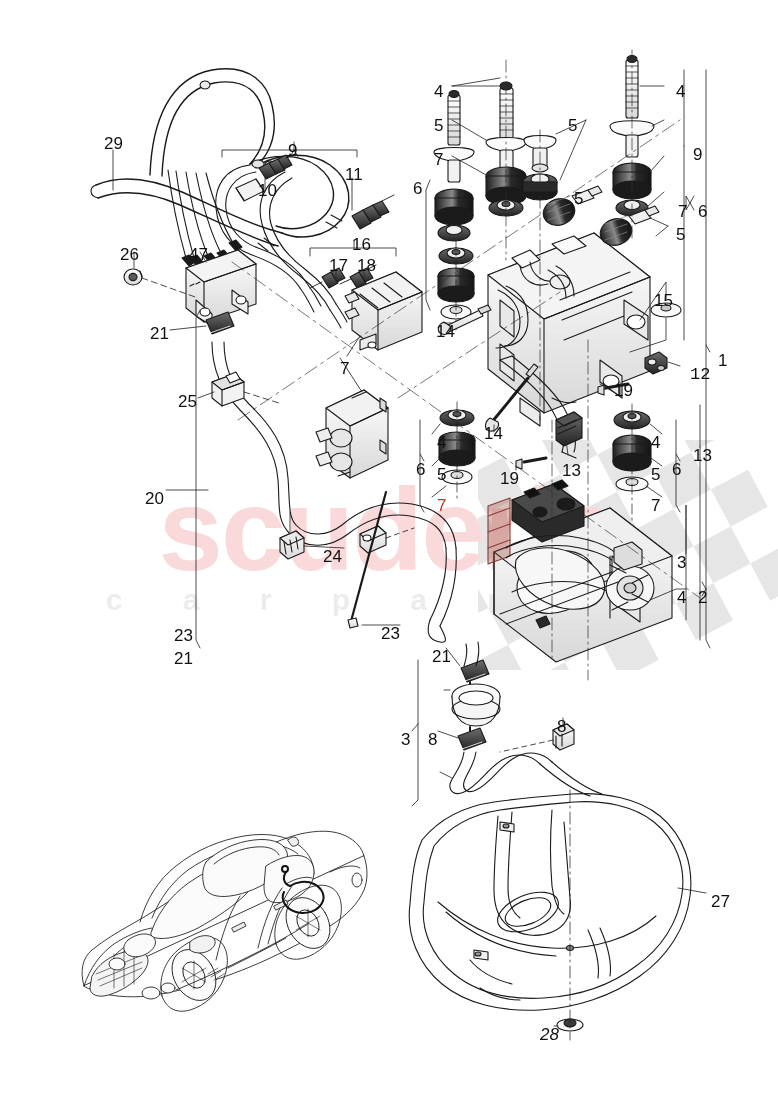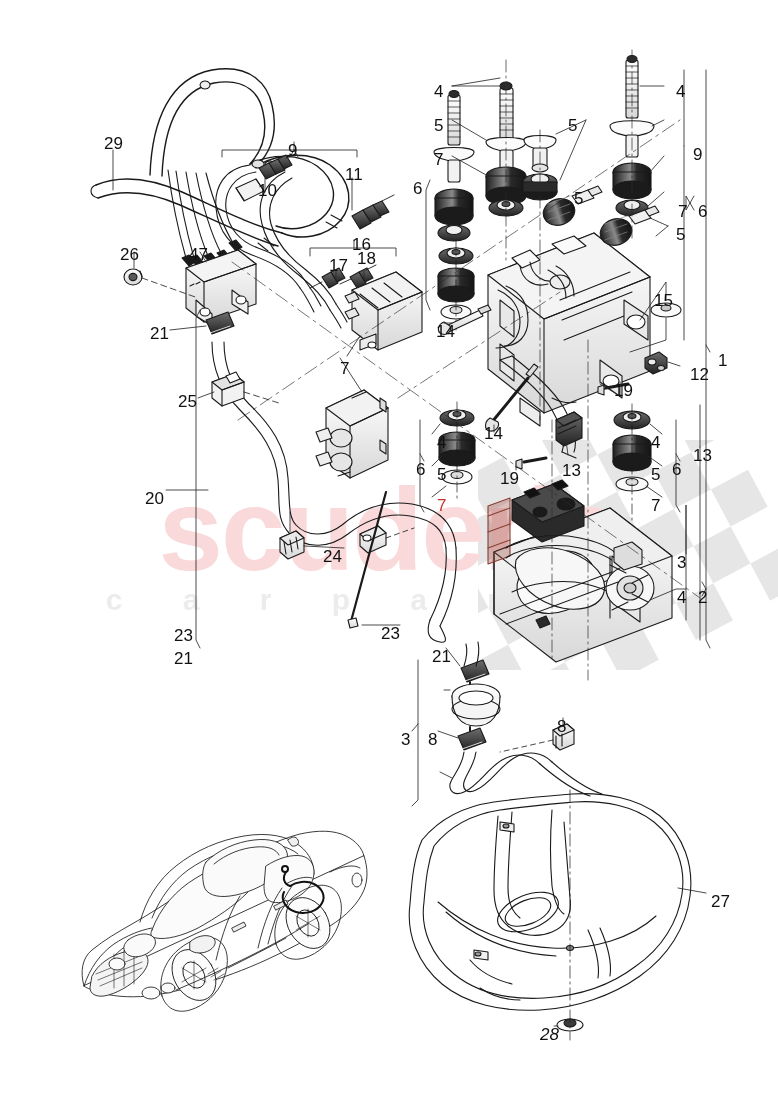--- a/index.html
+++ b/index.html
@@ -718,21 +718,21 @@
     </g>
   </svg>
 
   <div id="callouts">
       <div class="lbl" style="left: 104px; top: 135px;">29</div>
       <div class="lbl" style="left: 288px; top: 142px;">9</div>
       <div class="lbl" style="left: 258px; top: 166px; margin-top: 16px;">10</div>
       <div class="lbl" style="left: 345px; top: 166px;">11</div>
       <div class="lbl" style="left: 352px; top: 236px;">16</div>
       <div class="lbl" style="left: 329px; top: 257px;">17</div>
-      <div class="lbl" style="left: 357px; top: 250px;">18</div>
+      <div class="lbl" style="left: 357px; top: 257px;">18</div>
       <div class="lbl" style="left: 120px; top: 246px;">26</div>
       <div class="lbl" style="left: 189px; top: 246px;">47</div>
       <div class="lbl" style="left: 150px; top: 325px;">21</div>
       <div class="lbl" style="left: 178px; top: 393px;">25</div>
       <div class="lbl" style="left: 145px; top: 490px;">20</div>
       <div class="lbl" style="left: 174px; top: 627px;">23</div>
       <div class="lbl" style="left: 174px; top: 650px;">21</div>
       <div class="lbl" style="left: 323px; top: 548px;">24</div>
       <div class="lbl" style="left: 381px; top: 625px;">23</div>
       <div class="lbl" style="left: 340px; top: 360px;">7</div>
@@ -744,21 +744,21 @@
       <div class="lbl" style="left: 676px; top: 226px;">5</div>
       <div class="lbl" style="left: 434px; top: 151px;">7</div>
       <div class="lbl" style="left: 678px; top: 203px;">7</div>
       <div class="lbl" style="left: 413px; top: 180px;">6</div>
       <div class="lbl" style="left: 698px; top: 203px;">6</div>
       <div class="lbl" style="left: 693px; top: 146px;">9</div>
       <div class="lbl" style="left: 436px; top: 323px;">14</div>
       <div class="lbl" style="left: 484px; top: 425px;">14</div>
       <div class="lbl" style="left: 654px; top: 292px;">15</div>
       <div class="lbl" style="left: 718px; top: 352px;">1</div>
-      <div class="lbl" style="left: 690px; top: 366px;">12</div>
+      <div class="lbl" style="left: 690px; top: 366px; font-family: Liberation Mono, monospace;">12</div>
       <div class="lbl" style="left: 614px; top: 382px;">19</div>
       <div class="lbl" style="left: 500px; top: 470px;">19</div>
       <div class="lbl" style="left: 562px; top: 462px;">13</div>
       <div class="lbl" style="left: 693px; top: 447px;">13</div>
       <div class="lbl" style="left: 437px; top: 434px;">4</div>
       <div class="lbl" style="left: 437px; top: 466px;">5</div>
       <div class="lbl" style="left: 416px; top: 461px;">6</div>
       <div class="lbl red" style="left: 437px; top: 497px;">7</div>
       <div class="lbl" style="left: 651px; top: 434px;">4</div>
       <div class="lbl" style="left: 651px; top: 466px;">5</div>

